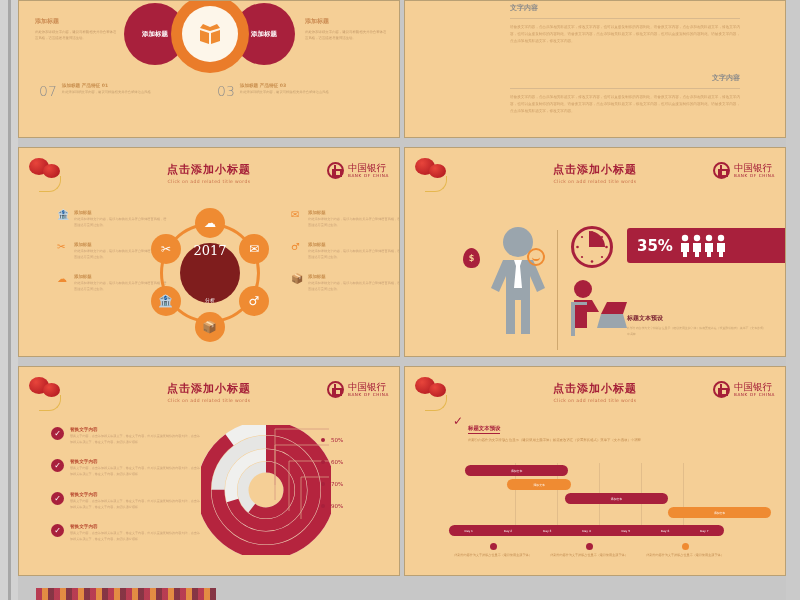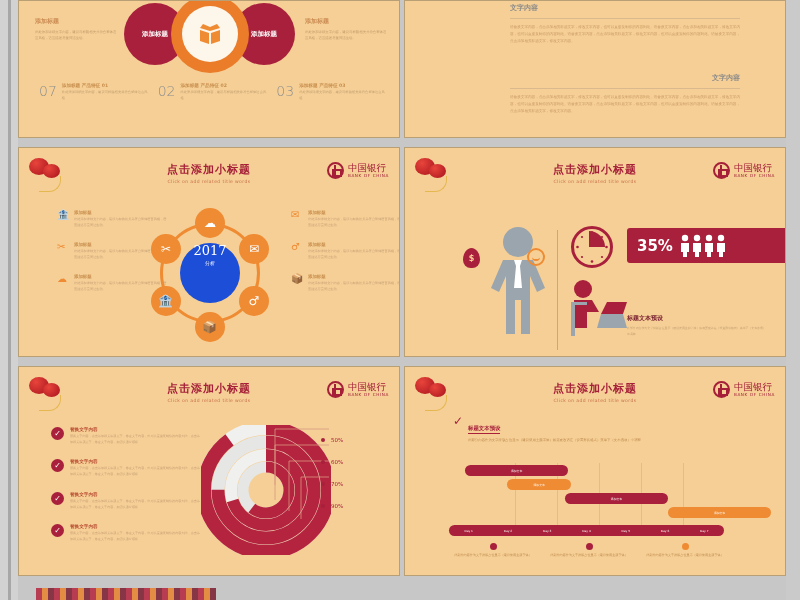--- a/index.html
+++ b/index.html
@@ -80,21 +80,21 @@
   .s2 .blk .rule { height:1px; background:#d9b98d; margin:5px 0 5px 0; }
   .s2 .blk .p { color:#c99a63; font-size:3.6px; line-height:2.0; text-align:justify;}
 
   
   .hex-wrap { position:absolute; left:120px; top:60px; width:142px; height:130px; }
   .hex-wrap .node { position:absolute; width:30px; height:30px; border-radius:50%;
      background:#ef8b32; display:flex; align-items:center; justify-content:center; color:#fff; font-size:12px;}
   .hex-wrap .ring { position:absolute; left:21px; top:15px; width:100px; height:100px;
      border:3px solid #ef8b32; border-radius:50%; }
   .hex-wrap .core { position:absolute; left:41px; top:35px; width:60px; height:60px; border-radius:50%;
-     background:#1d4ed8; color:#fff; display:flex; flex-direction:column; align-items:center; justify-content:flex-start;}
+     background:#7f1d1d; color:#fff; display:flex; flex-direction:column; align-items:center; justify-content:space-between;}
   .hex-wrap .core .y { font-size:13px; font-family:"DejaVu Serif",serif;}
   .hex-wrap .core .s { font-size:5px; margin-top:2px; }
   .s3 .sidecol { position:absolute; width:112px; }
   .s3 .sidecol.l { left:38px; top:62px; }
   .s3 .sidecol.r { left:272px; top:62px; }
   .s3 .row { display:flex; gap:5px; margin-bottom:13px; }
   .s3 .row .ic { color:#ef8b32; font-size:10px; line-height:1; width:12px; flex:none;}
   .s3 .row .h { color:#c98f4e; font-size:4.4px; font-weight:bold; }
   .s3 .row .p { color:#c8a075; font-size:3.2px; line-height:1.85; margin-top:2px;}
 
@@ -183,27 +183,20 @@
               <path d="M23 8 L14 11 L14 22 L23 19 Z"></path>
         </g>
           </svg>
       </div>
     </div>
     <div class="nums">
       <div class="nitem">
         <div class="n">07</div>
         <div>
             <div class="h">添加标题 产品特征 01</div>
-             <div class="p">此处添加详细文字内容，建议与标题相关并符合整体语言风格</div>
-          </div>
-      </div>
-      <div class="nitem">
-        <div class="n">02</div>
-        <div>
-            <div class="h">添加标题 产品特征 02</div>
              <div class="p">此处添加详细文字内容，建议与标题相关并符合整体语言风格</div>
           </div>
       </div>
       <div class="nitem">
         <div class="n">03</div>
         <div>
             <div class="h">添加标题 产品特征 03</div>
              <div class="p">此处添加详细文字内容，建议与标题相关并符合整体语言风格</div>
           </div>
       </div>

